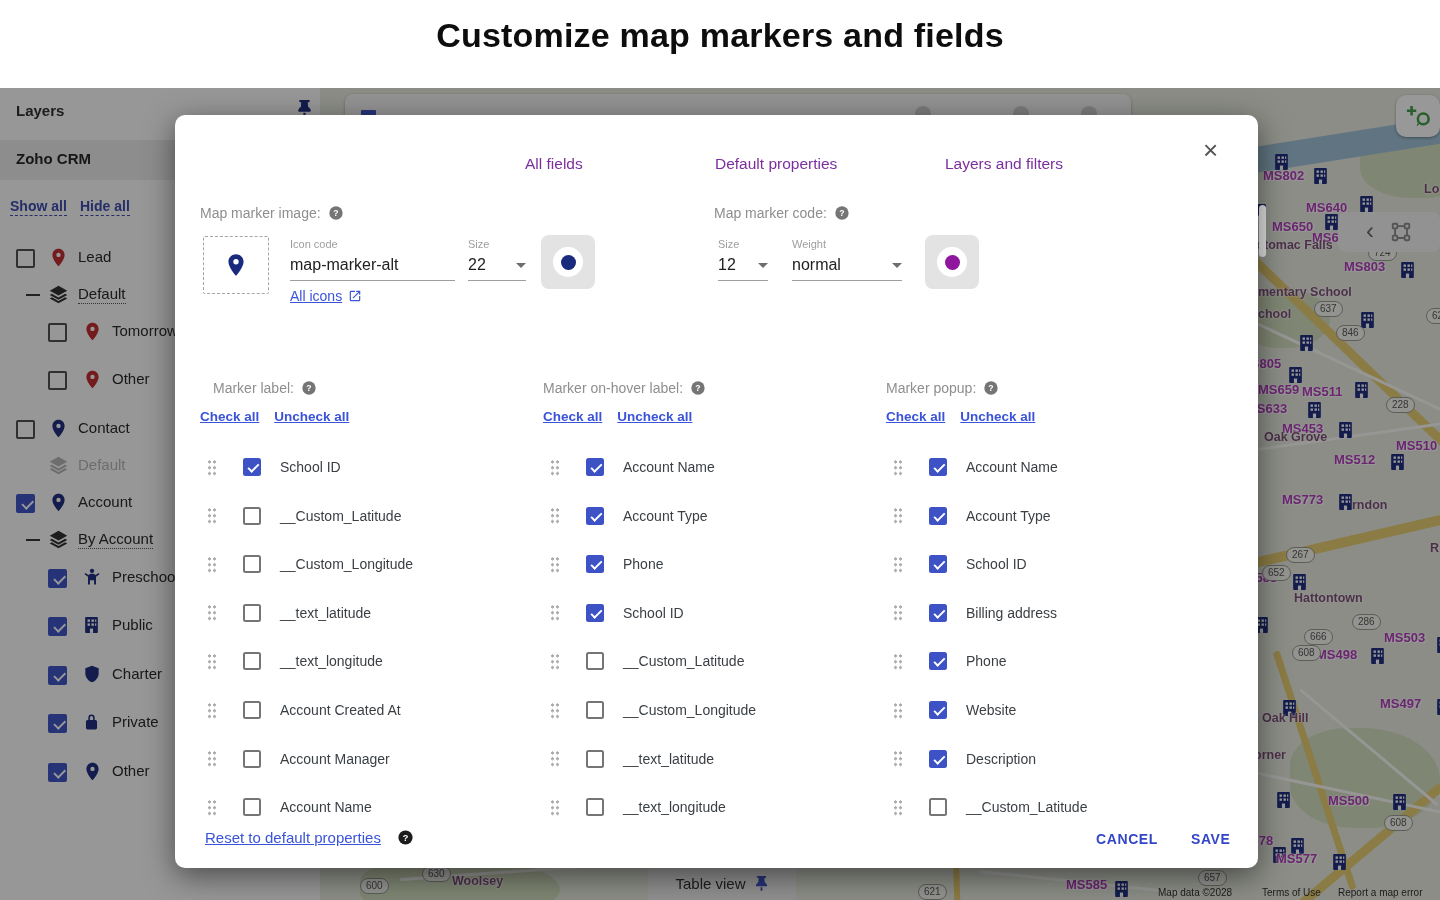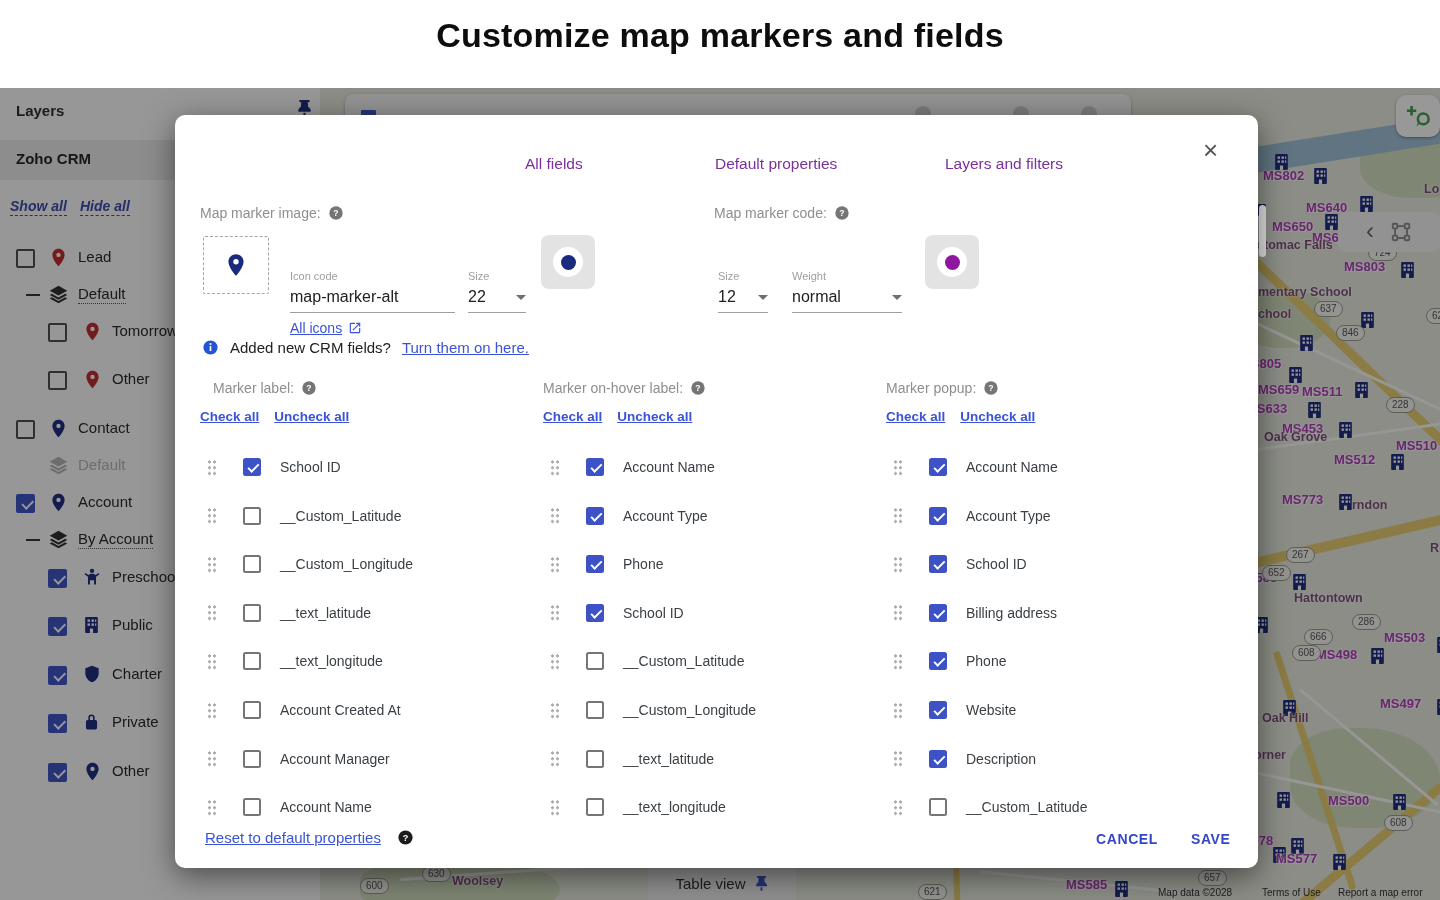--- a/index.html
+++ b/index.html
@@ -46,21 +46,21 @@
         background:#f2f2f2; border-radius:4px 4px 0 0; display:flex; gap:8px;
         align-items:center; justify-content:center; font-size:15px; color:#2d2d2d; }
 
   
   #sidebar { position:absolute; left:0; top:0; width:320px; height:812px; background:#fdfdfd; z-index:2; }
   #sb-title { position:absolute; left:16px; top:14px; font-size:15px; font-weight:700; color:#2b2b2b; }
   #sb-pin { position:absolute; left:296px; top:12px; }
   #sb-band { position:absolute; left:0; top:52px; width:320px; height:40px; background:#ececec; }
   #sb-band span { position:absolute; left:16px; top:10px; font-size:15px; font-weight:700; color:#222; }
   .sb-link { position:absolute; top:110px; font-size:14px; font-weight:700; color:#3949ab;
-        border-bottom:1px dashed #3949ab; padding-bottom:1px; cursor:pointer;font-style:italic;}
+        border-bottom:1px dashed #3949ab; padding-bottom:1px; cursor:pointer;}
   .tree-row { position:absolute; height:26px; display:flex; align-items:center; white-space:nowrap;}
   .tree-row .lbl { font-size:15px; color:#262626; }
   .tree-row .lbl.u { border-bottom:1px dotted #555; padding-bottom:1px; }
   .tree-row .lbl.dis { color:#b5b5b5; }
   .dash { width:14px; height:2.5px; background:#333; }
 
   .cb { width:19px; height:19px; border:2px solid #4c4c4c; border-radius:2px; background:transparent; position:relative;}
   .cb.on { background:#3d52c5; border-color:#3d52c5; }
   .cb.on::after { content:""; position:absolute; left:3.5px; top:4.5px; width:9px; height:4.5px;
         border-left:2.3px solid #fff; border-bottom:2.3px solid #fff; transform:rotate(-45deg); }
@@ -75,21 +75,21 @@
         background:#fff; border-radius:10px; box-shadow:0 8px 30px rgba(0,0,0,.5); z-index:10; }
   #dlg-title { position:absolute; left:25px; top:24px; width:190px; font-size:21.5px;
         font-weight:500; color:#202124; line-height:1.22; }
   .tab { position:absolute; top:40px; font-size:15.5px; font-weight:500; color:#7b2f9e; cursor:pointer; }
   #dlg-close { position:absolute; left:1028px; top:22px; font-size:26px; color:#555; cursor:pointer; line-height:1;}
 
   .sec-label { position:absolute; display:flex; align-items:center; gap:7px;
         font-size:14px; color:#8e8e8e; }
   .icon-box { position:absolute; left:28px; top:121px; width:66px; height:58px;
         border:1px dashed #a5a5a5; border-radius:2px; display:flex; align-items:center; justify-content:center;}
-  .fld { position:absolute;margin-top:32px; }
+  .fld { position:absolute; }
   .fld .flab { font-size:11px; color:#9e9e9e; }
   .fld .fval { font-size:16px; color:#212121; margin-top:6px; padding-bottom:6px;
         border-bottom:1px solid #9e9e9e; display:flex; align-items:center; justify-content:space-between;}
   .caret { width:0; height:0; border-left:5px solid transparent; border-right:5px solid transparent;
         border-top:5px solid #6e6e6e; margin-left:8px; }
   .linkrow { display:flex; gap:6px; align-items:center; margin-top:7px; }
   .blue-link { color:#3a53d8; font-size:14px; font-weight:500; text-decoration:underline; cursor:pointer;}
   .swatch { position:absolute; width:54px; height:54px; background:#e3e3e3; border-radius:8px;
         display:flex; align-items:center; justify-content:center; cursor:pointer;}
   .swatch .ring { width:30px; height:30px; background:#fff; border-radius:50%;
@@ -744,29 +744,20 @@
         <span class="caret"></span>
       </div>
     </div>
 
     <div class="swatch" style="left:750px;top:120px">
       <div class="ring">
           <div class="dot" style="background:#8e179d"></div>
         </div>
     </div>
 
-    <div id="info-row">
-      <svg width="17" height="17" viewBox="0 0 24 24">
-        <circle cx="12" cy="12" r="10" fill="#2155d4"></circle>
-        <rect x="10.8" y="10" width="2.4" height="7" fill="#fff"></rect>
-          <circle cx="12" cy="7" r="1.5" fill="#fff"></circle>
-      </svg>
-      <span>Added new CRM fields?</span>
-      <span class="blue-link">Turn them on here.</span>
-    </div>
 
     <div id="dlg-columns">
         <div>
           <div class="col-head" style="left:38px">
             <span>Marker label:</span>
     <svg width="16" height="16" viewBox="0 0 24 24">
               <circle cx="12" cy="12" r="10" fill="#757575"></circle>
               <text x="12" y="16.5" text-anchor="middle" font-size="13" font-weight="bold" fill="#fff">?</text>
             </svg>
           </div>

